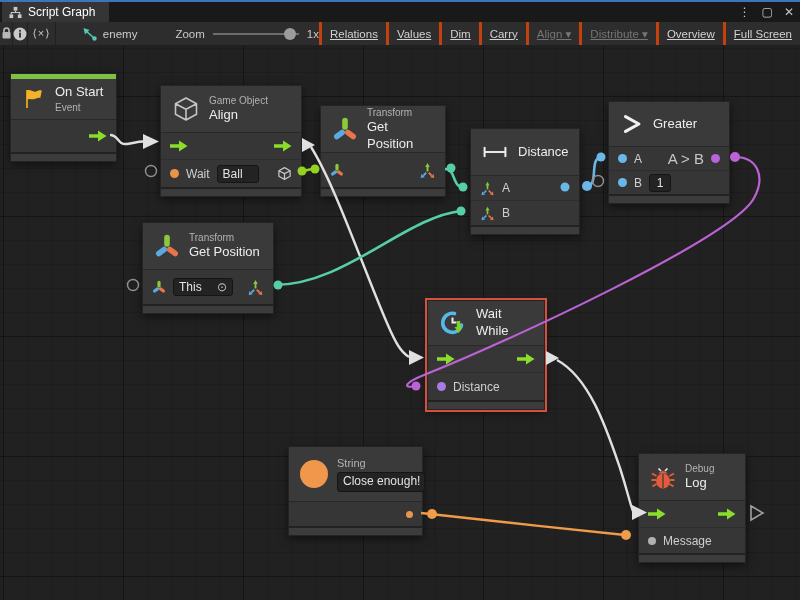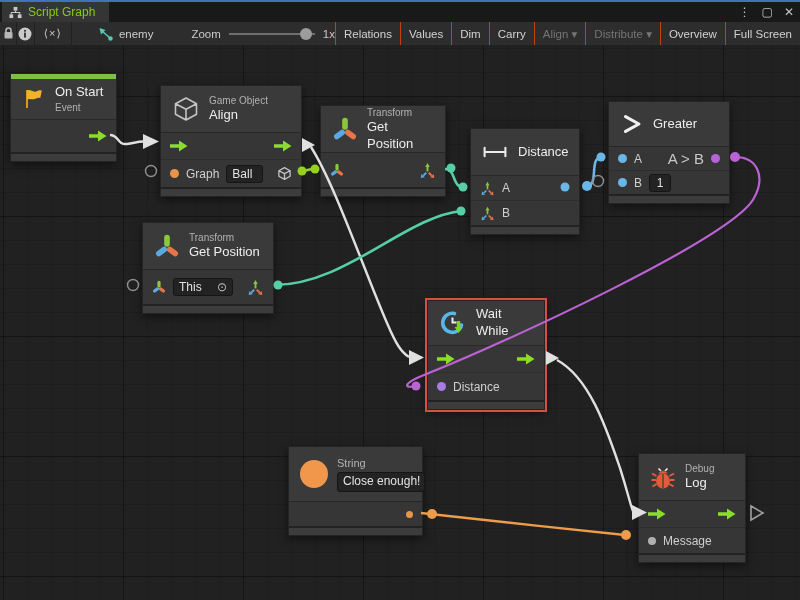--- a/index.html
+++ b/index.html
@@ -1,33 +1,33 @@
 <!DOCTYPE html>
 <html><head>
 <meta charset="utf-8">
 <style>
   html,body{margin:0;padding:0;}
   body{width:800px;height:600px;background:#191919;font-family:"Liberation Sans",sans-serif;overflow:hidden;position:relative;-webkit-font-smoothing:antialiased;}
   .top-accent{position:absolute;top:0;left:0;width:800px;height:2px;background:#3e74b9;}
   
   .tabbar{position:absolute;top:2px;left:0;width:800px;height:20px;background:#191919;}
-  .tab{position:absolute;left:2px;top:0;height:20px;background:#353535;display:flex;align-items:center;gap:6px;padding:0 14px 0 7px;color:#84cc16;font-size:12px;}
+  .tab{position:absolute;left:2px;top:0;height:20px;background:#353535;display:flex;align-items:center;gap:6px;padding:0 14px 0 7px;color:#ffffff;font-size:12px;}
   .win-controls{position:absolute;right:6px;top:2px;display:flex;gap:11px;color:#c3c3c3;font-size:12px;line-height:16px;}
   .win-controls span{cursor:default;}
   
   .toolbar{position:absolute;top:22px;left:0;width:800px;height:23px;background:#2d2d2d;border-bottom:1px solid #141414;display:flex;align-items:stretch;font-size:11.5px;color:#cfcfcf;}
   .tb-icon-btn{display:flex;align-items:center;justify-content:center;width:26px;border-right:1px solid #202020;}
   .tb-icon-btn.wide{width:58px;font-size:11px;color:#c9c9c9;letter-spacing:1px;}
   .tb-graph-label{display:flex;align-items:center;gap:6px;margin-left:26px;color:#cccccc;justify-content:center;}
   .tb-zoom{display:flex;align-items:center;gap:8px;margin-left:38px;color:#c9c9c9;}
   .slider{position:relative;width:86px;height:12px;}
   .slider .track{position:absolute;left:0;right:0;top:5px;height:2px;background:#6e6e6e;}
   .slider .handle{position:absolute;right:3px;top:0;width:12px;height:12px;border-radius:50%;background:#9c9c9c;}
   .tb-buttons{display:flex;margin-left:auto;align-items:stretch;}
-  .tb-btn{display:flex;align-items:center;padding:0 8px;border-left:1px solid #c2410c;color:#d2d2d2;white-space:nowrap;}
+  .tb-btn{display:flex;align-items:center;padding:0 8px;border-left:3px solid #c2410c;color:#d2d2d2;white-space:nowrap;text-decoration:underline;}
   .tb-btn.disabled{color:#757575;}
   
   .graph{position:absolute;top:45px;left:0;width:800px;height:555px;background-color:#212121;
     background-image:
       linear-gradient(rgba(0,0,0,.28) 1px,transparent 1px),
       linear-gradient(90deg,rgba(0,0,0,.28) 1px,transparent 1px),
       linear-gradient(rgba(0,0,0,.13) 1px,transparent 1px),
       linear-gradient(90deg,rgba(0,0,0,.13) 1px,transparent 1px);
     background-size:120px 120px,120px 120px,24px 24px,24px 24px;
     background-position:3px 51px,3px 51px,3px 3px,3px 3px;}
@@ -159,21 +159,21 @@
         <svg width="18" height="12" viewBox="0 0 18 12">
             <path d="M0 4.2 H9 V0.6 L17.5 6 L9 11.4 V7.8 H0 Z" fill="#8ade2a"></path>
           </svg>
         <span class="spacer"></span>
         <svg width="18" height="12" viewBox="0 0 18 12">
             <path d="M0 4.2 H9 V0.6 L17.5 6 L9 11.4 V7.8 H0 Z" fill="#8ade2a"></path>
           </svg>
       </div>
       <div class="row" style="height:27px;">
         <span class="dot" style="background:#e8954b;"></span>
-        <span>Graph</span>
+        <span>Wait</span>
         <span class="field" style="width:30px;">Ball</span>
         <span class="spacer"></span>
         <svg width="15" height="15" viewBox="0 0 28 28">
           <path d="M14 3 L24.5 8.8 V19.2 L14 25 L3.5 19.2 V8.8 Z M3.5 8.8 L14 14.3 L24.5 8.8 M14 14.3 V25" stroke="#c4c4c4" stroke-width="2.4" fill="none" stroke-linejoin="round"></path>
         </svg>
       </div>
     </div>
     <div class="ftr"></div>
   </div>
 

